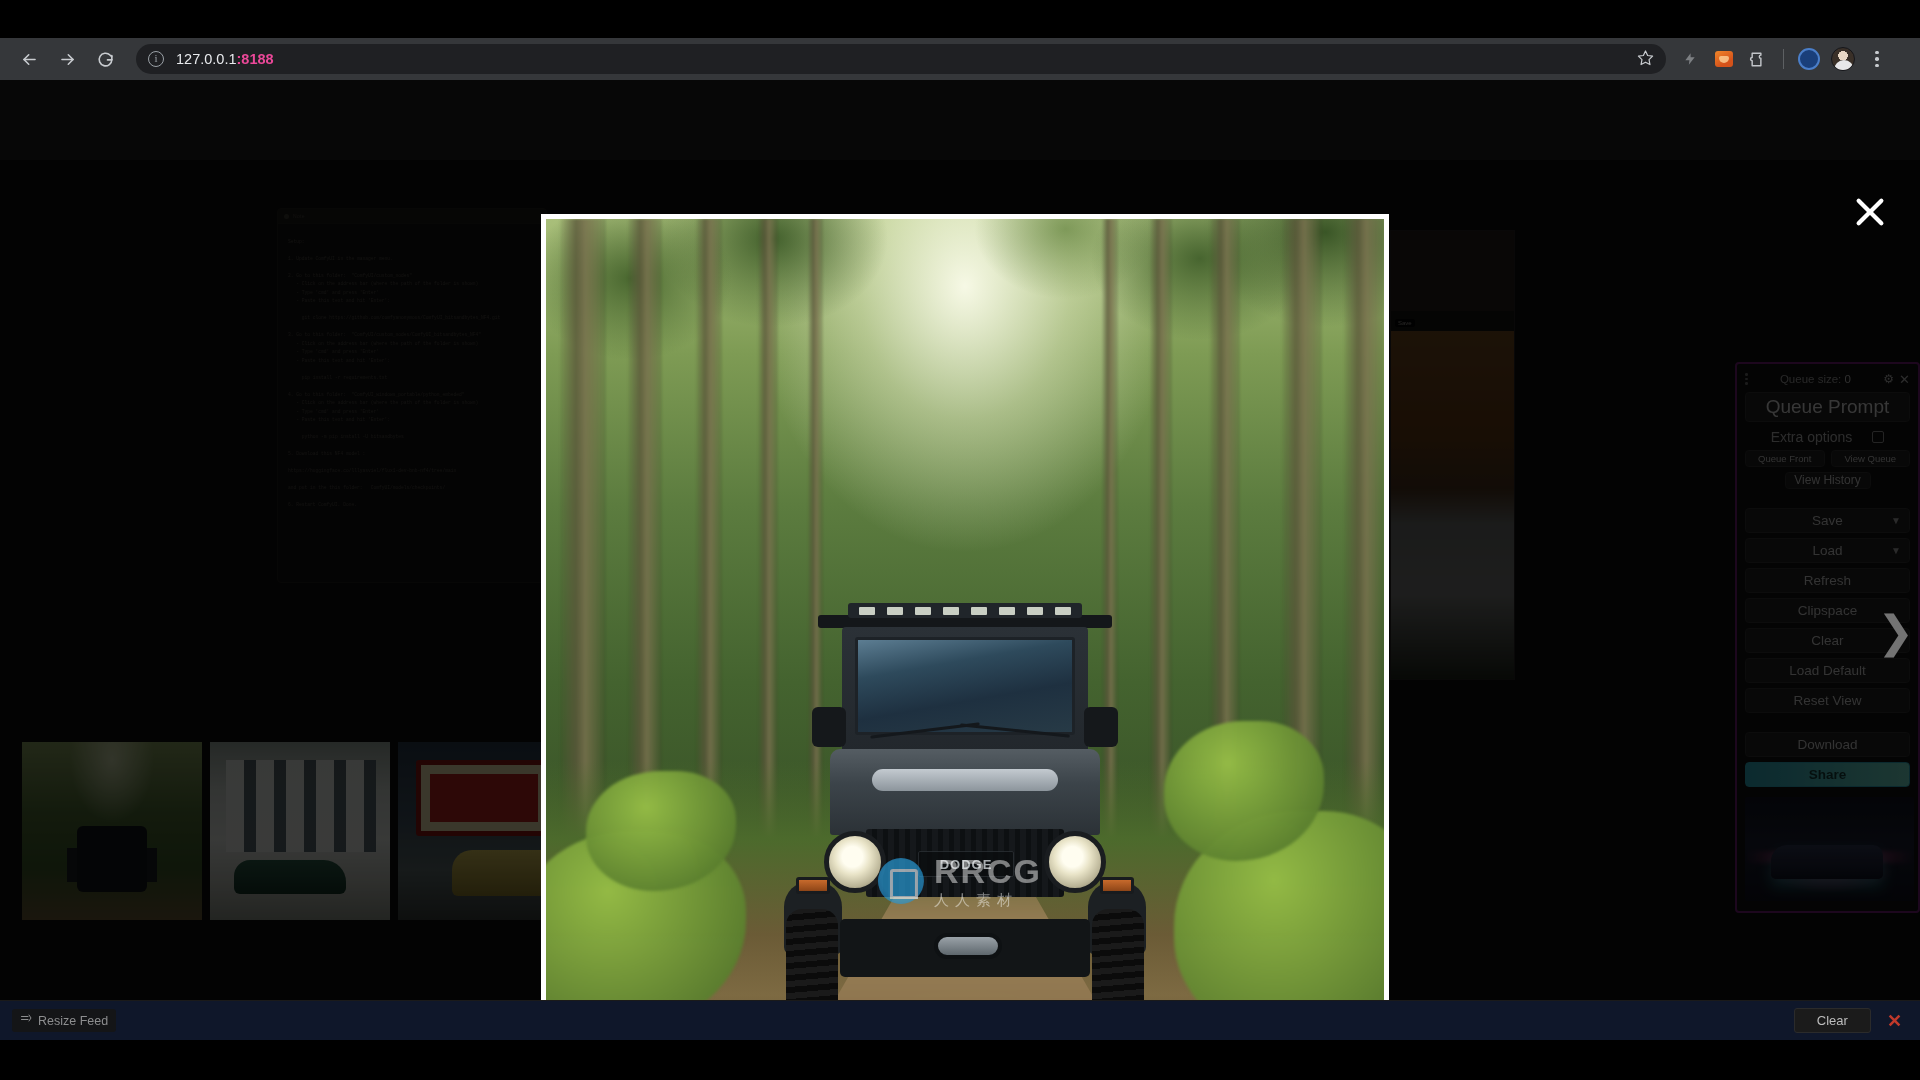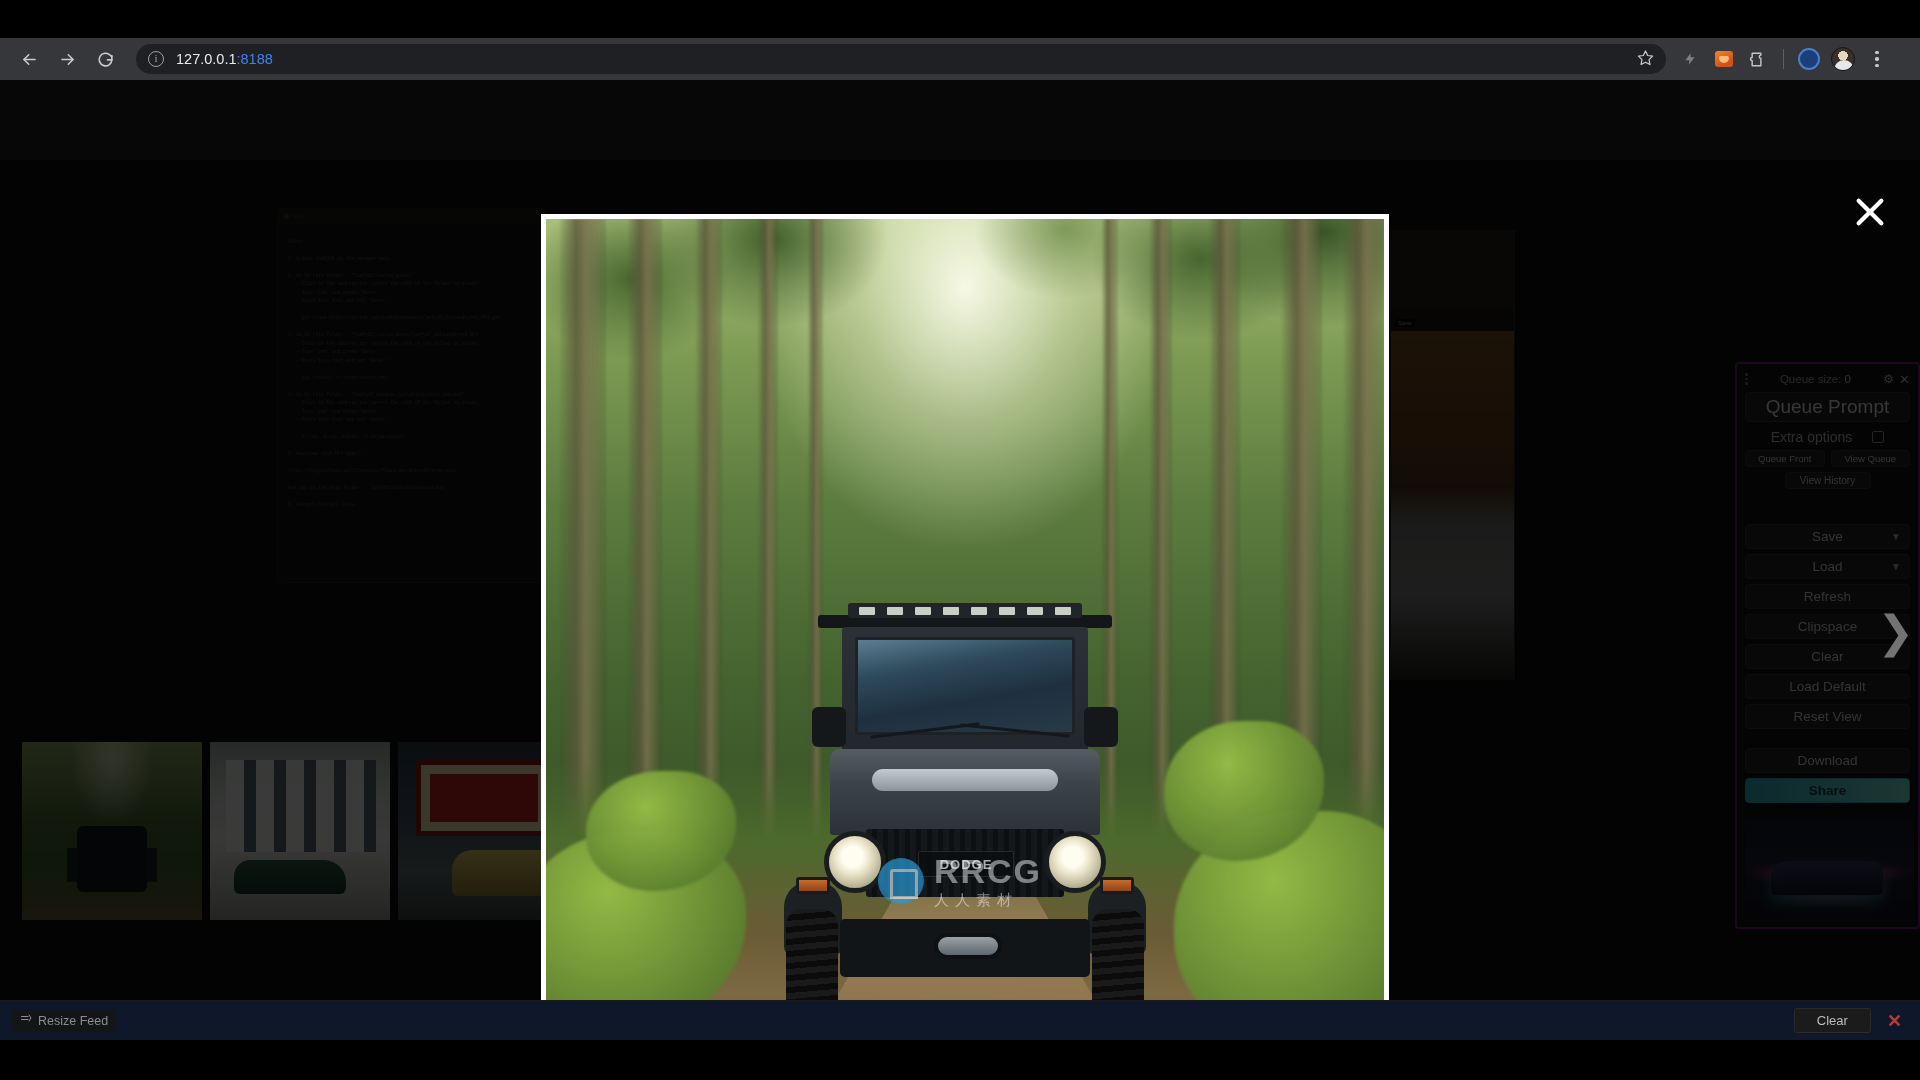--- a/index.html
+++ b/index.html
@@ -39,21 +39,21 @@
     display: flex; align-items: center; padding: 0 12px;
     max-width: 1530px;
   }
   .omnibox .info-circle {
     width: 16px; height: 16px; border-radius: 50%;
     border: 1.4px solid #9aa0a6; color: #9aa0a6;
     font-size: 11px; line-height: 13px; text-align: center;
     margin-right: 12px; font-family: "Liberation Serif", serif; flex: 0 0 auto;
   }
   .omnibox .url { color: #e8eaed; font-size: 14.5px; white-space: nowrap; }
-  .omnibox .url .port { color: #3b82f6; }
+  .omnibox .url .port { color: #ec4899; font-weight: bold; }
   .omnibox .star { margin-left: auto; color: #c9ccd0; font-size: 16px; }
 
   .tb-icons { display: flex; align-items: center; gap: 2px; }
   .tb-icon {
     width: 32px; height: 32px; border-radius: 50%;
     display: flex; align-items: center; justify-content: center;
     color: #b9bcc0; font-size: 15px;
   }
   .tb-sep { width: 1px; height: 20px; background: #5d6063; margin: 0 7px; }
   .ext-fox {
@@ -323,21 +323,21 @@
     color:#c8c8c8; font-size:13.5px; line-height:23px; text-align:center;
   }
   .btn.queue-prompt { height:30px; font-size:19px; line-height:28px; color:#d8d8d8; margin-top:4px;}
   .extra-row {
     display:flex; align-items:center; justify-content:center; gap:20px;
     color:#aeaeae; font-size:14px; margin-top:7px;
   }
   .chk { width:12px; height:12px; border:1.3px solid #8c8c8c; border-radius:2px; display:inline-block; }
   .row2 { display:flex; gap:6px; margin-top:5px; }
   .row2 .btn { margin-top:0; font-size:9.5px; height:17px; line-height:15px; }
-  .btn.wide-sm { font-size:10px; height:17px; line-height:15px; width:86px; margin:5px auto 16px;text-align:center; }
+  .btn.wide-sm { font-size:12px; height:17px; line-height:15px; width:86px; margin:5px auto 0;text-align:center; }
   .btn.split { position:relative; }
   .btn.split .caret {
     position:absolute; right:8px; top:0; line-height:23px; font-size:10px; color:#a6a6a6;
   }
   .menu-gap { height:14px; }
   .btn.share {
     background: linear-gradient(90deg,#2aa5b8,#6fd8c4);
     border-color:#2aa5b8; color:#123a34; font-weight:600;
   }
   .sidebar-preview {

